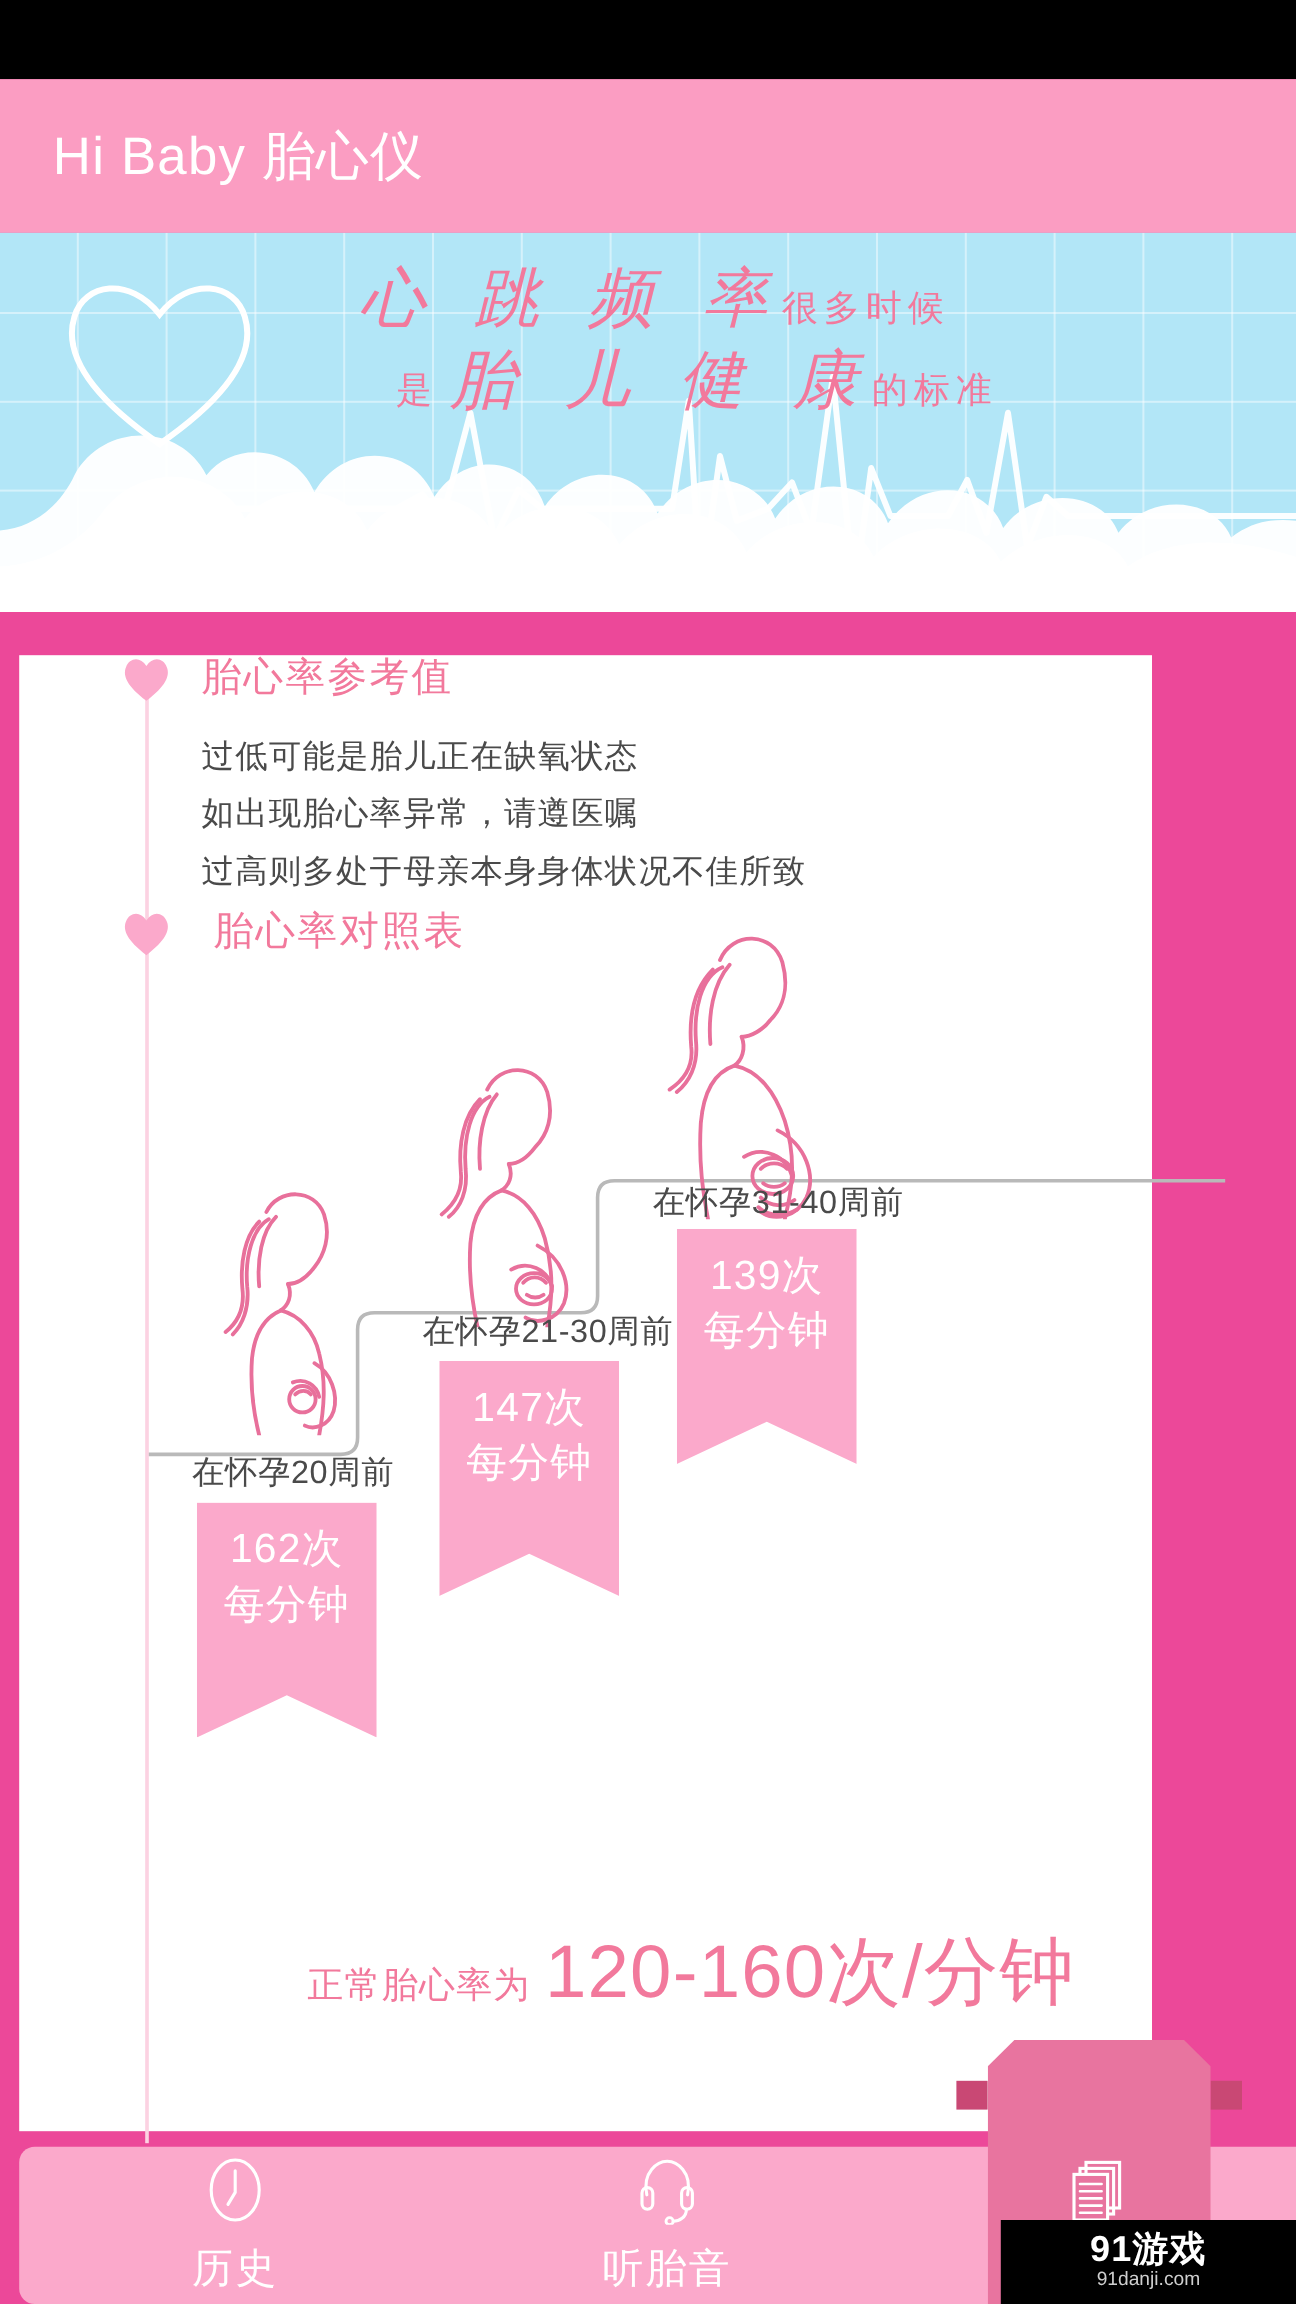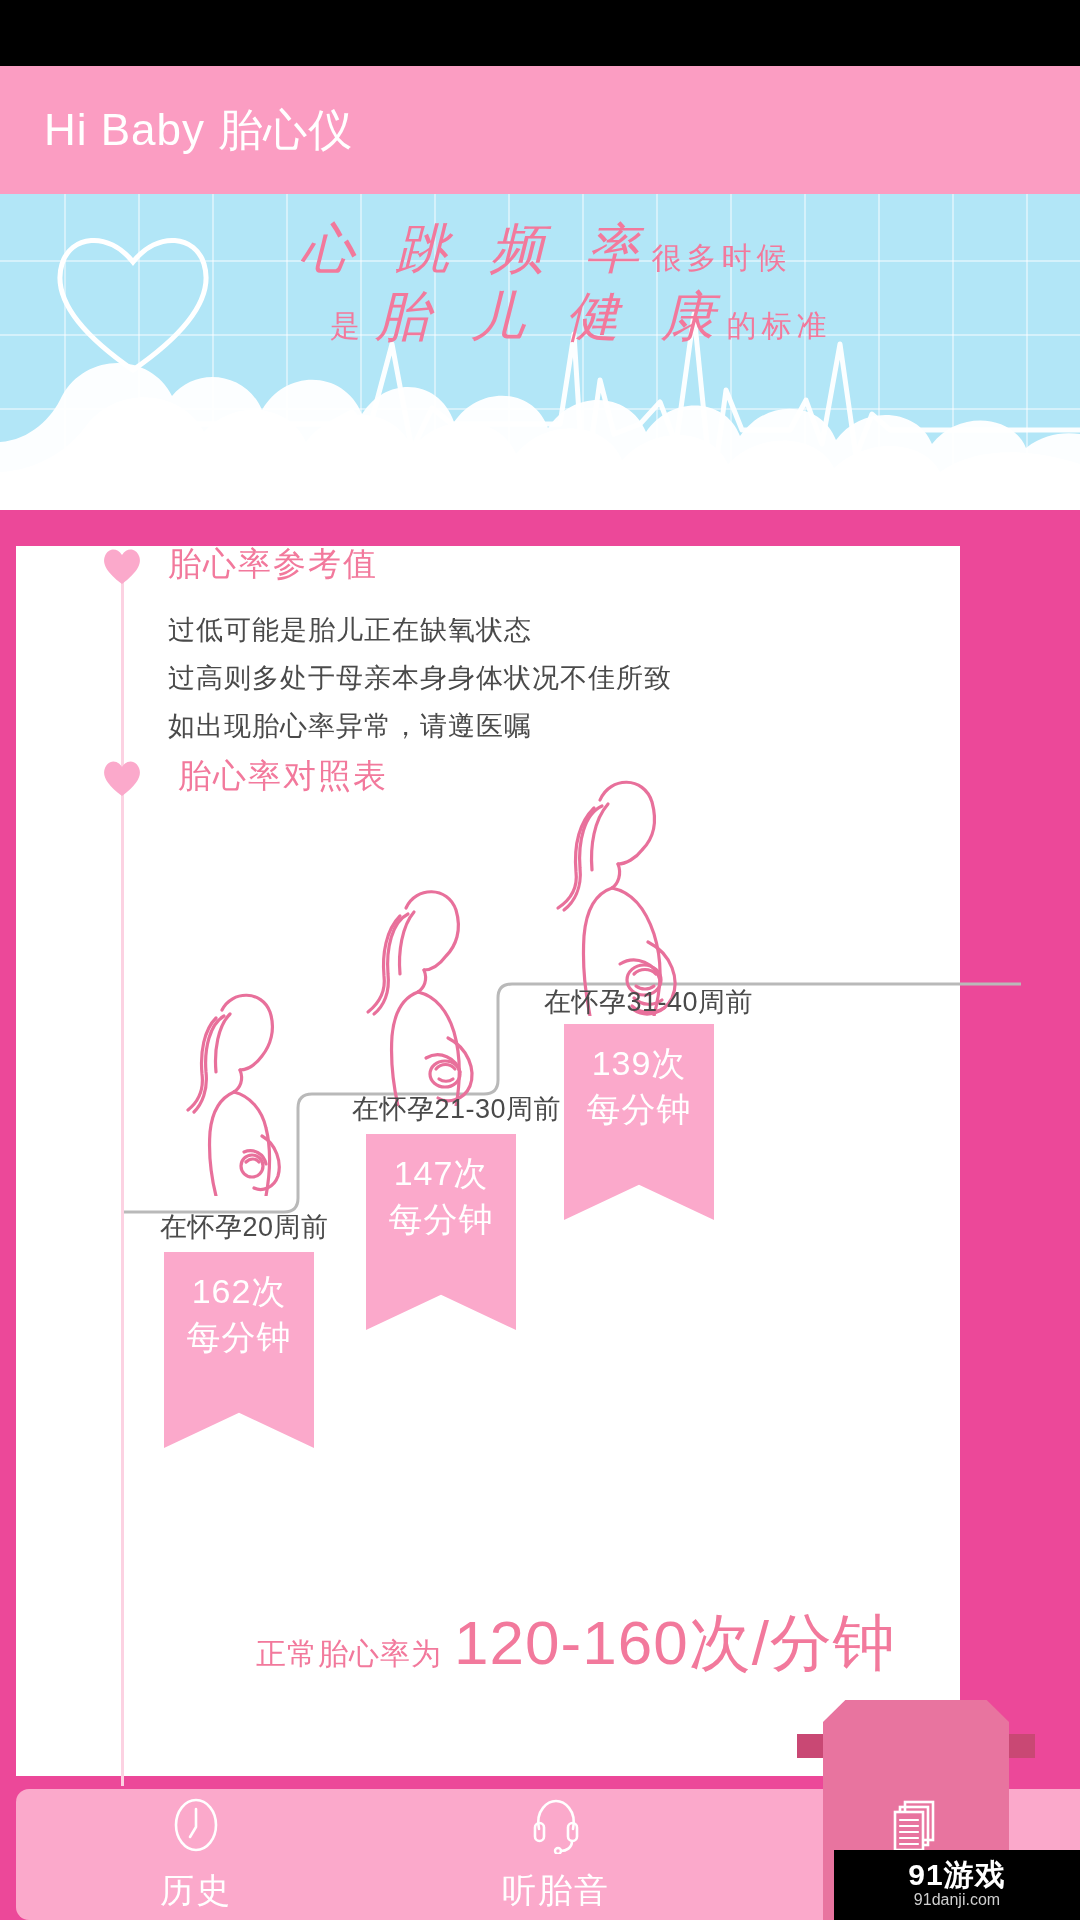--- a/index.html
+++ b/index.html
@@ -212,22 +212,22 @@
 
     <div class="bullet" style="left:85px; top:0px;">
       <svg viewBox="0 0 42 40">
           <path d="M21 38 C 5 26, 1 17, 4 10 C 7 2, 16 1, 21 9 C 26 1, 35 2, 38 10 C 41 17, 37 26, 21 38 Z" fill="#fba9cb"></path>
         </svg>
     </div>
     <div class="section-title" style="left:152px; top:-4px;">胎心率参考值</div>
 
     <div class="ref-body">
       <div>过低可能是胎儿正在缺氧状态</div>
+      <div>如出现胎心率异常，请遵医嘱</div>
       <div>过高则多处于母亲本身身体状况不佳所致</div>
-      <div>如出现胎心率异常，请遵医嘱</div>
     </div>
 
     <div class="bullet" style="left:85px; top:212px;">
       <svg viewBox="0 0 42 40">
           <path d="M21 38 C 5 26, 1 17, 4 10 C 7 2, 16 1, 21 9 C 26 1, 35 2, 38 10 C 41 17, 37 26, 21 38 Z" fill="#fba9cb"></path>
         </svg>
     </div>
     <div class="section-title" style="left:162px; top:208px;">胎心率对照表</div>
 
     <div class="chart">

